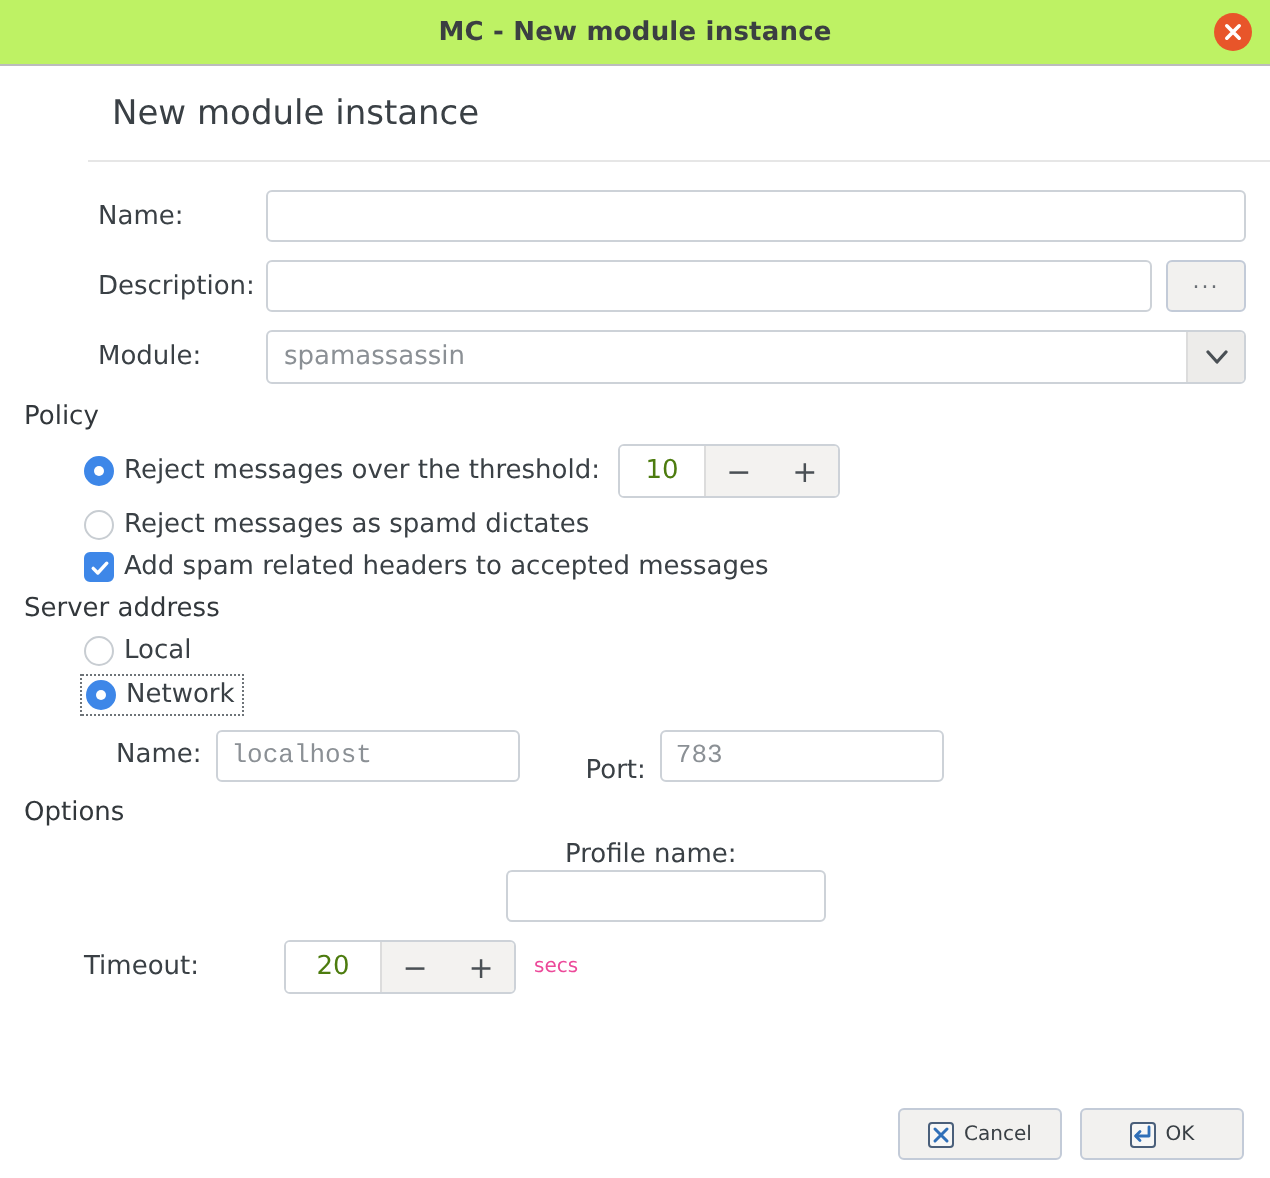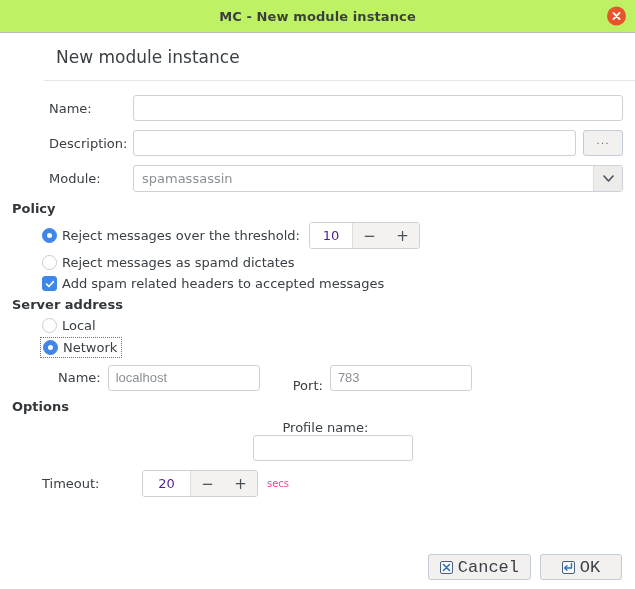--- a/index.html
+++ b/index.html
@@ -62,21 +62,21 @@
     font-size:13px;
     color:#3a4045;
     padding-left:8px;
   }
 
   .textinput {
     height:26px;
     border:1px solid #cdd2d8;
     border-radius:3px;
     background:#ffffff;
-    font-family:Liberation Sans, sans-serif;
+    font-family:Liberation Mono, monospace;
     font-size:13px;
     color:#8b9095;
     padding:0 7px;
     outline:none;
     line-height:24px;
   }
 
   .name-input { flex:1; }
   .desc-input { flex:1; }
 
@@ -110,21 +110,21 @@
   }
   .combo-arrow {
     width:29px;
     background:#edecea;
     border-left:1px solid #dcdcdc;
     display:flex; align-items:center; justify-content:center;
   }
 
   
   .group-title {
-    font-size:13px; font-weight:bold;
+    font-size:13px; font-weight:normal;
     color:#32373b;
     margin:9px 0 6px 0;
   }
   .group-title.tight { margin-top:0; }
 
   
   .opt-row {
     display:flex; align-items:center;
     margin-bottom:6px;
     padding-left:30px;
@@ -164,21 +164,21 @@
     display:inline-flex; align-items:stretch;
     height:27px;
     border:1px solid #cdd2d8;
     border-radius:3px;
     overflow:hidden;
     background:#ffffff;
   }
   .spin-val {
     width:42px;
     display:flex; align-items:center; justify-content:center;
-    font-size:13px; color:#4c1d95;
+    font-size:13px; color:#4d7c0f;
     background:#ffffff;
   }
   .spin-btns {
     display:flex; align-items:stretch;
     background:#f3f2f0;
     border-left:1px solid #dcdcdc;
   }
   .spin-btn {
     width:33px;
     display:flex; align-items:center; justify-content:center;
@@ -212,24 +212,23 @@
     gap:9px;
   }
   .btn {
     height:26px;
     min-width:82px;
     border:1px solid #c3cbd8;
     border-radius:3px;
     background:#f2f1ef;
     display:flex; align-items:center; justify-content:center;
     gap:5px;
-    font-size:17px; color:#3a4045;
+    font-size:10px; color:#3a4045;
     cursor:pointer;
     padding:0 11px;
-    font-family:Liberation Mono, monospace;
   }
   .btn-icon {
     width:13px; height:13px;
     border:1px solid #4a5f7a;
     border-radius:2px;
     background:#f7f7f6;
     display:flex; align-items:center; justify-content:center;
   }
 </style>
 </head>

